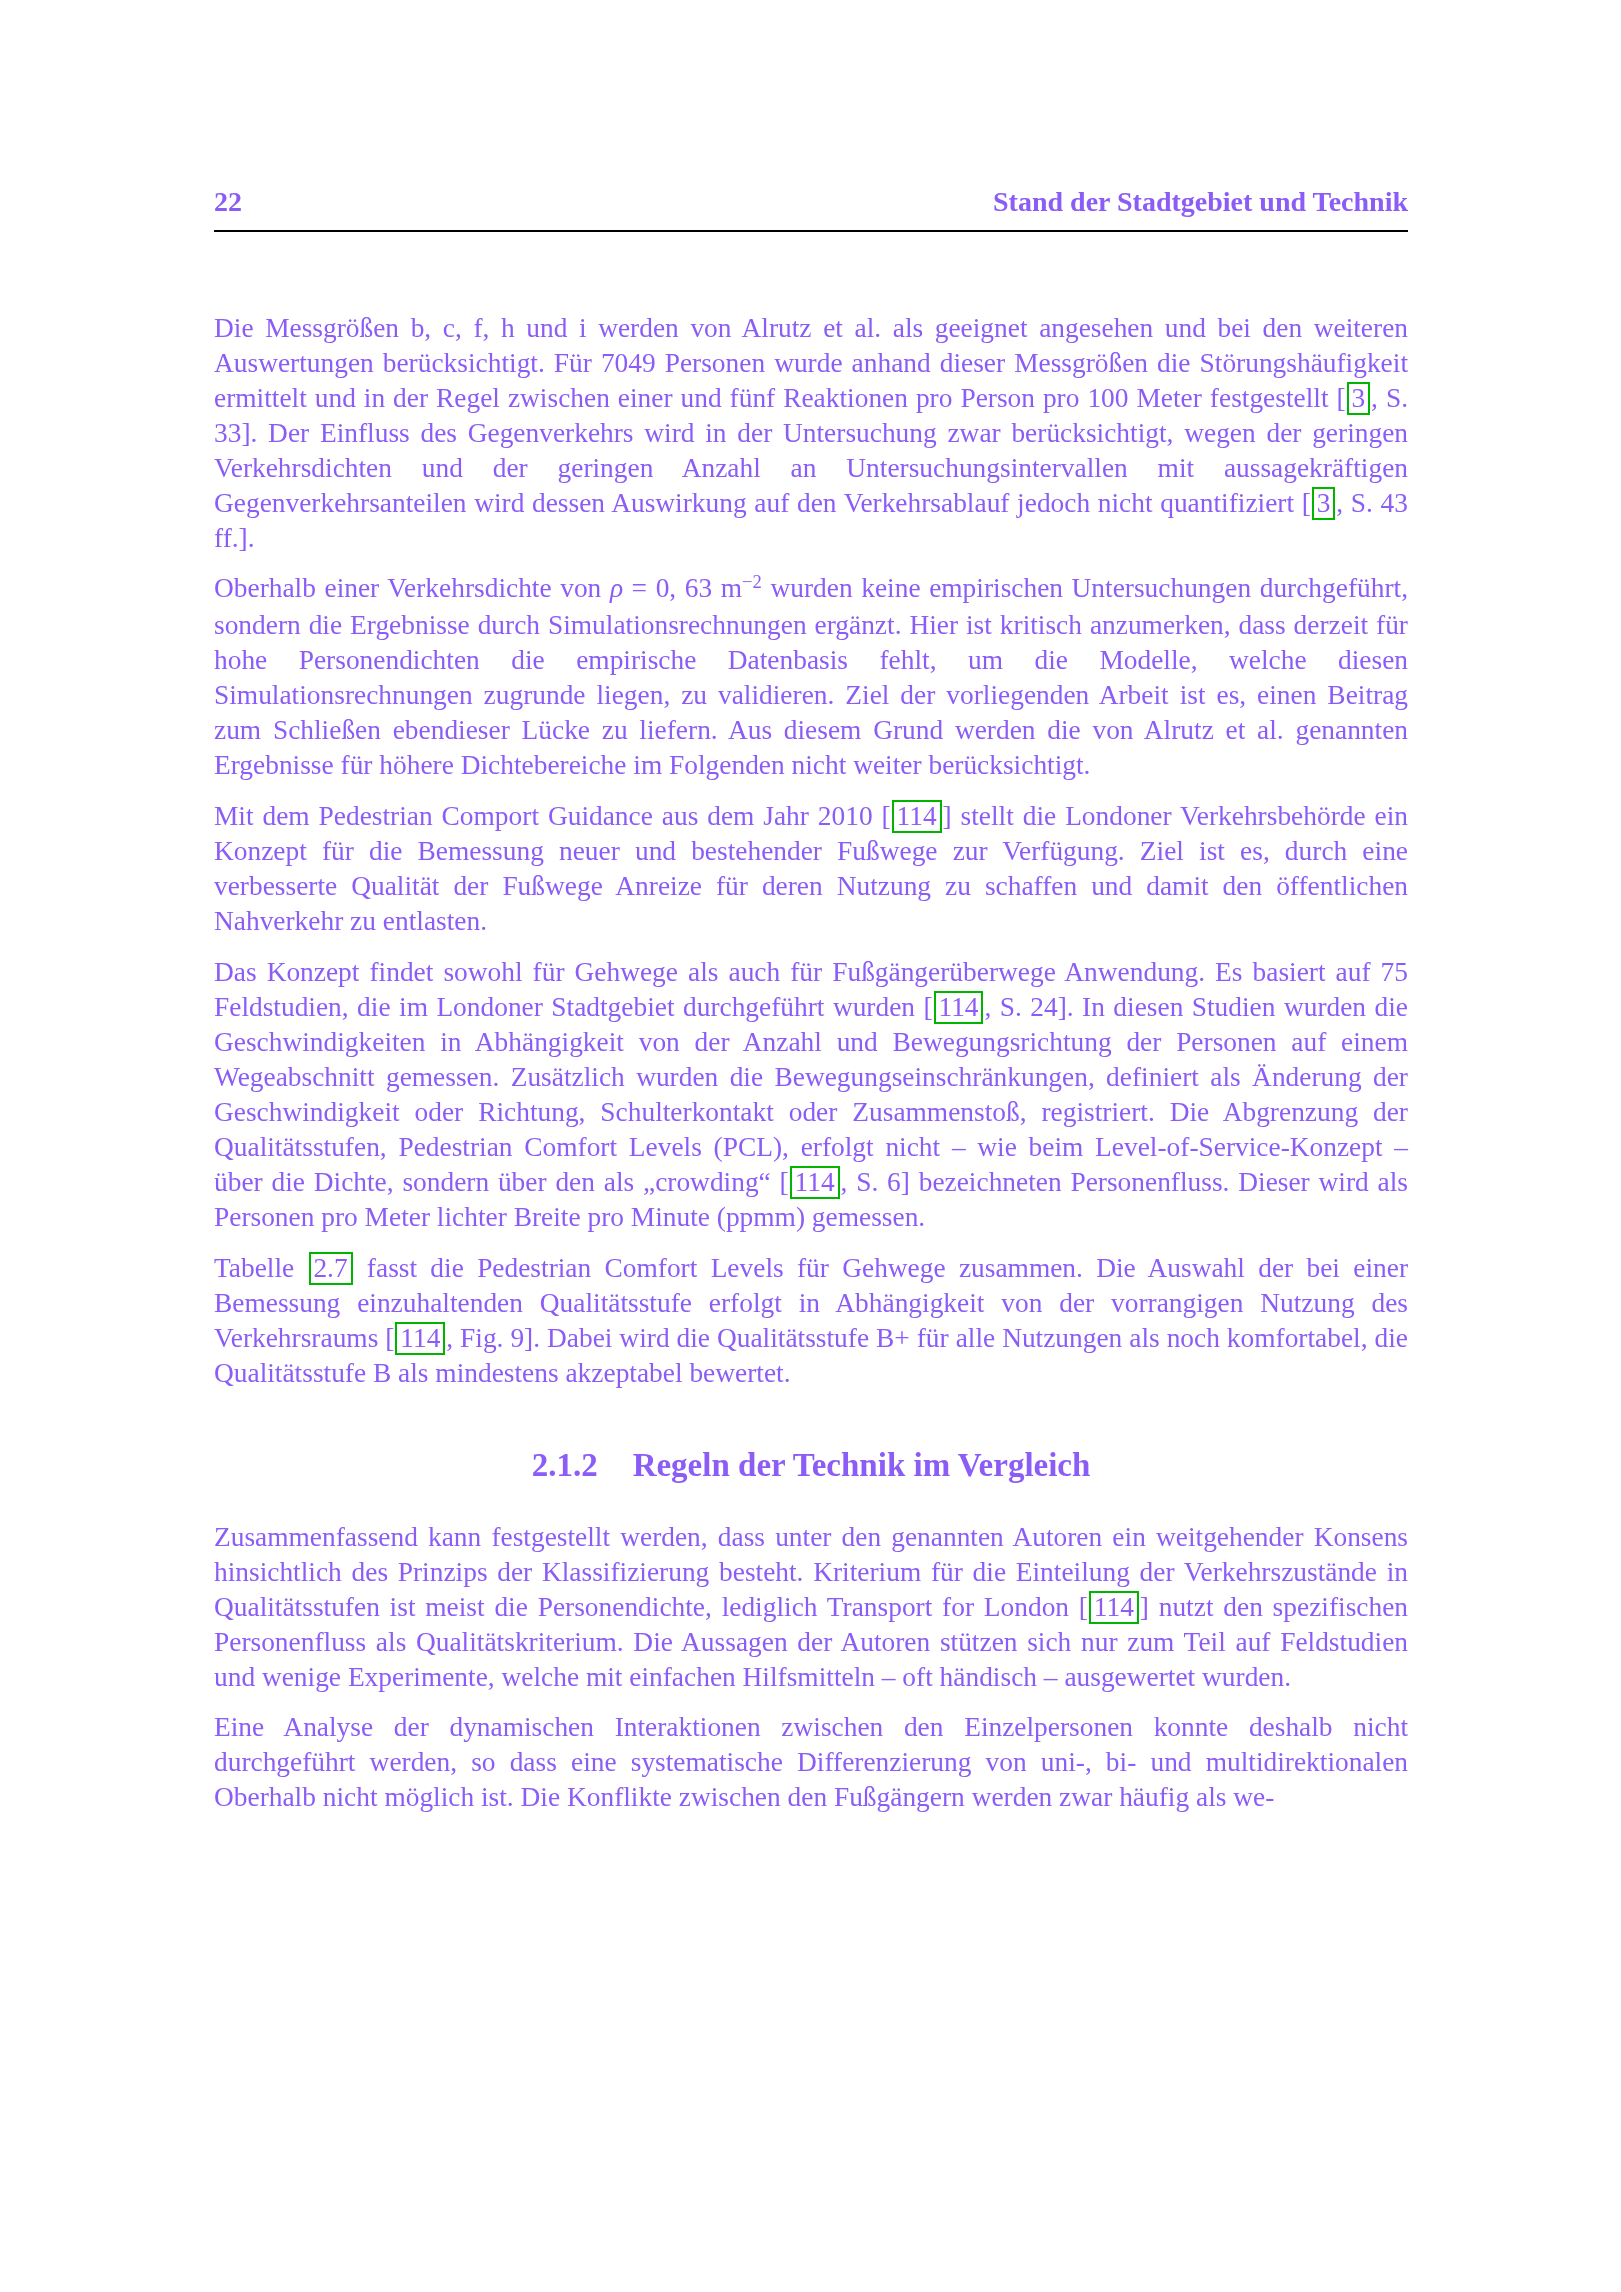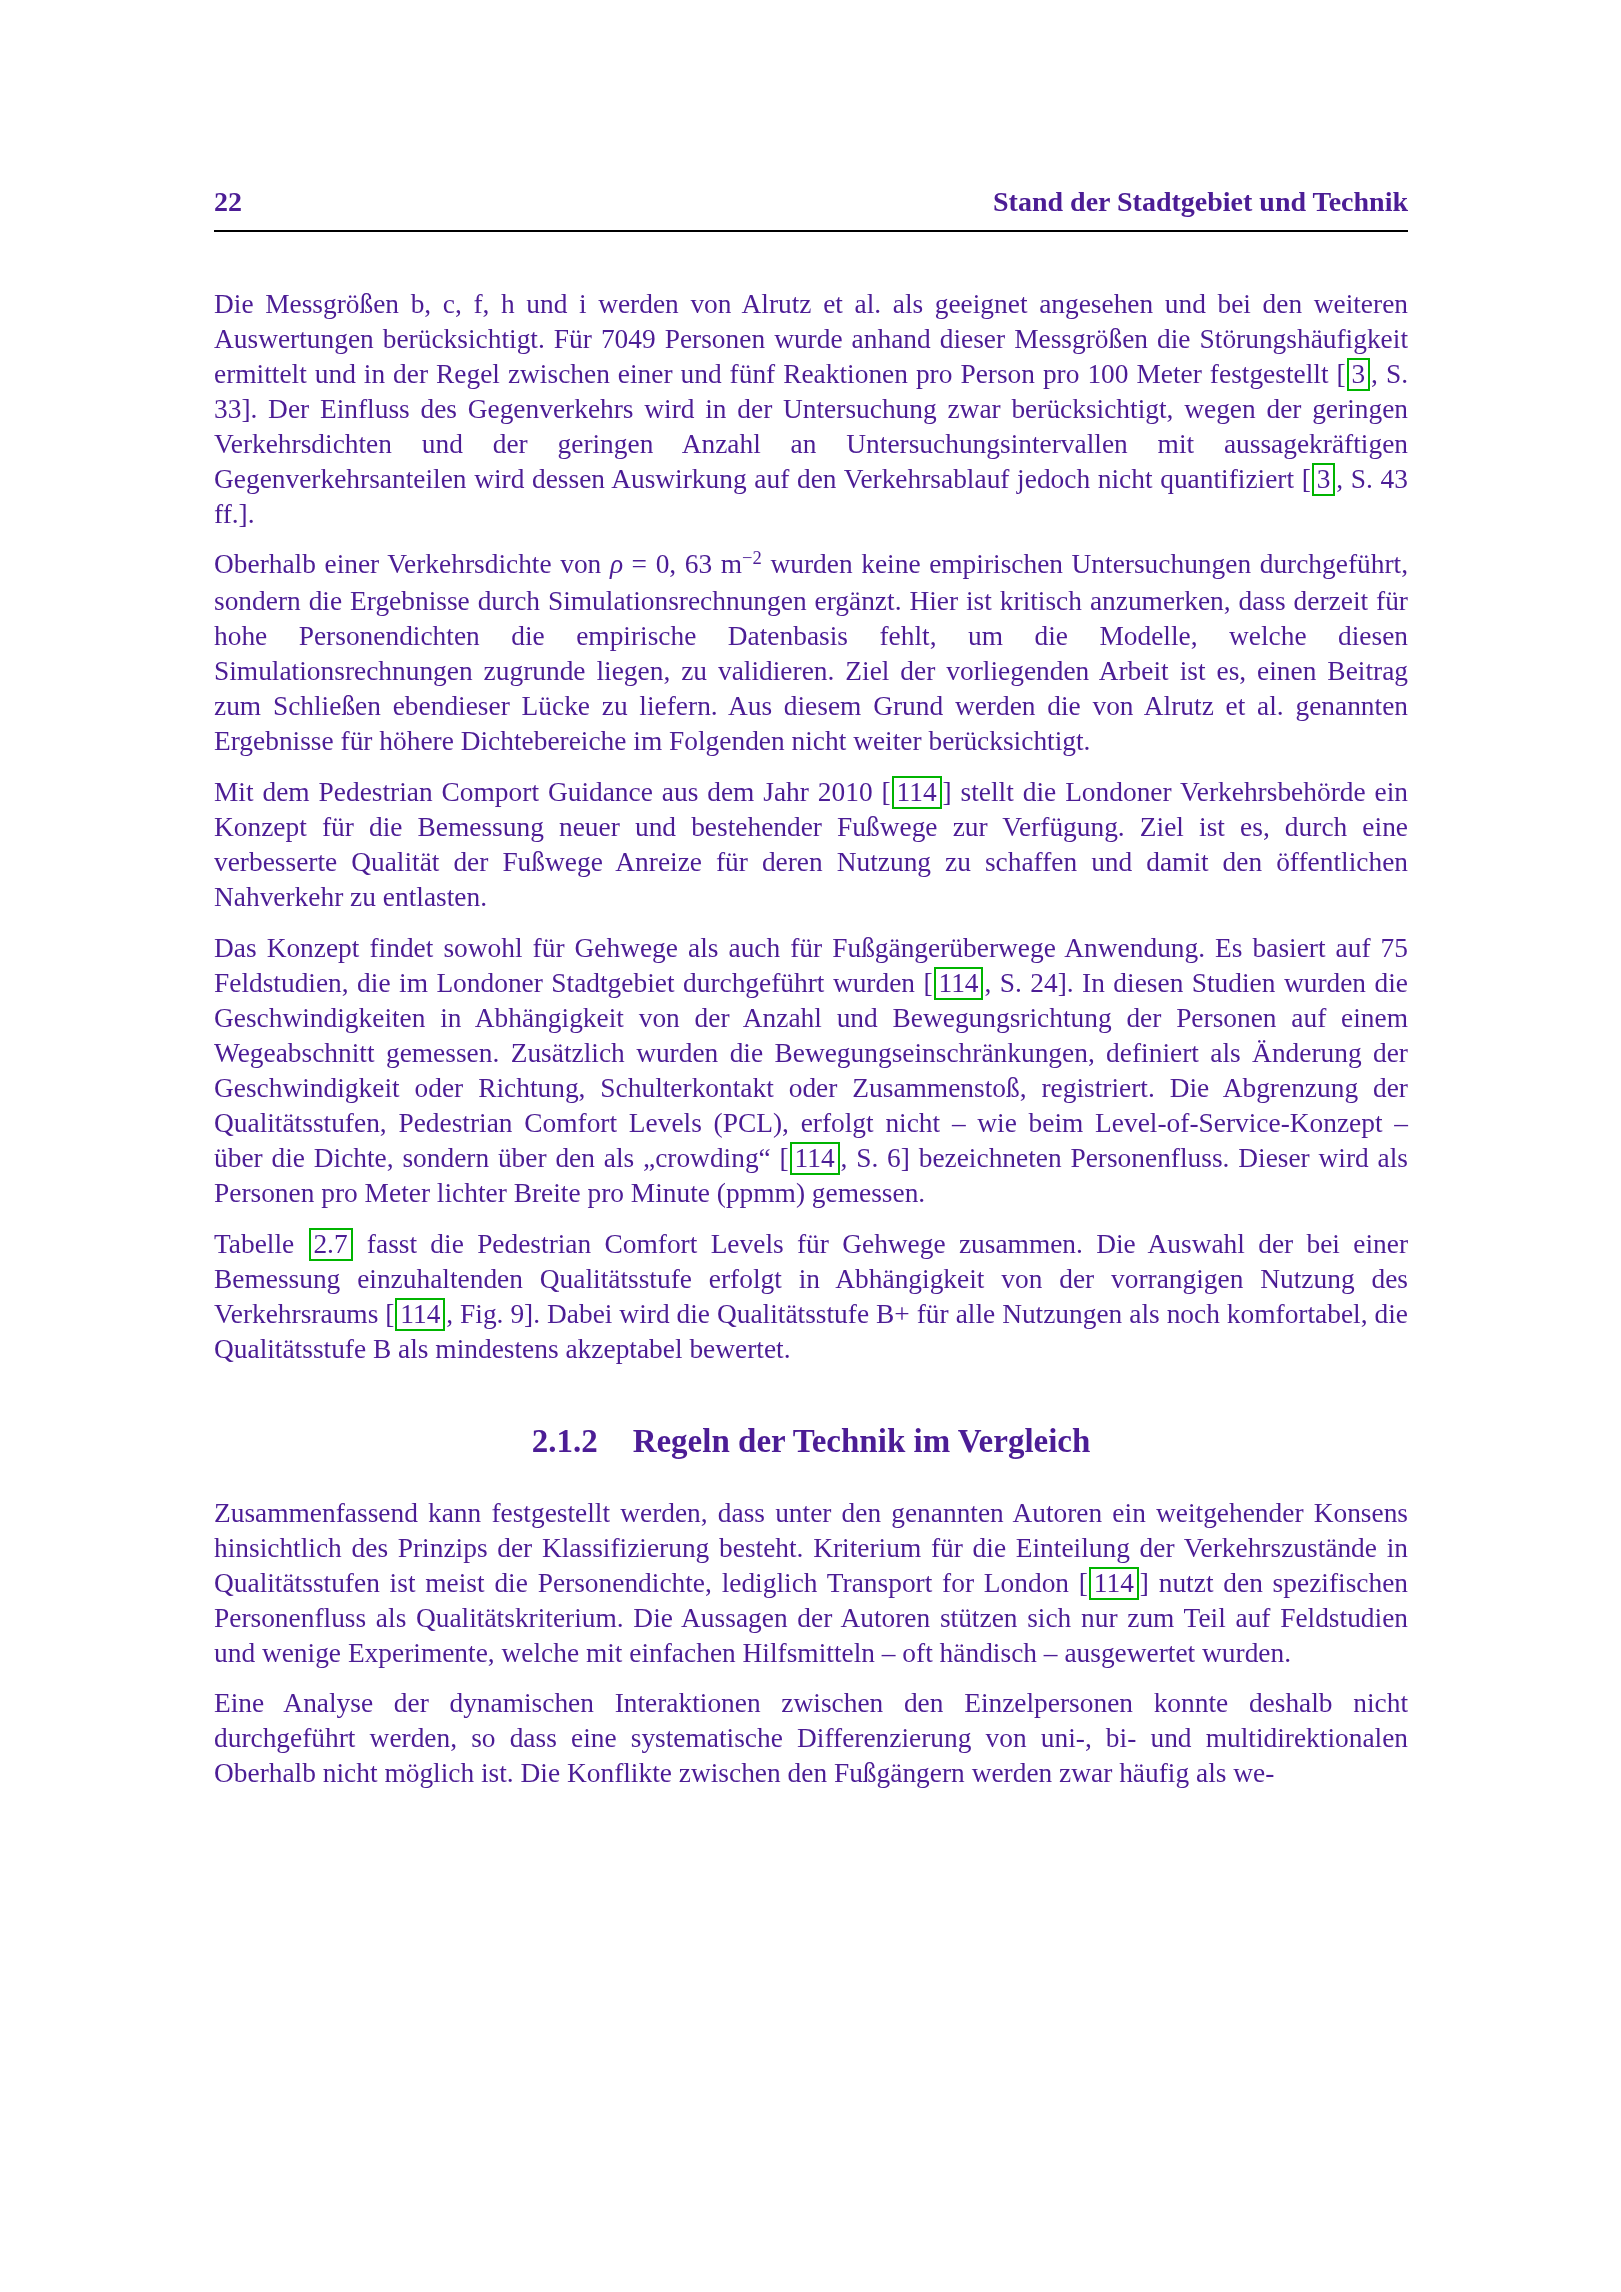--- a/index.html
+++ b/index.html
@@ -2,41 +2,41 @@
 <html lang="de" style="--cite-color: #00b400;"><head>
 <meta charset="utf-8">
 <style>
   * { margin: 0; padding: 0; box-sizing: border-box; }
   html, body { background: #ffffff; }
   .page {
     position: relative;
     width: 1621px;
     height: 2293px;
     background: #ffffff;
-    color: #4c1d95;
+    color: #8b5cf6;
     font-family: "Liberation Serif", serif;
     overflow: hidden;
   }
   .inner {
     position: absolute;
     left: 214px;
     top: 186px;
     width: 1194px;
   }
   .page-header {
     display: flex;
     justify-content: space-between;
     align-items: baseline;
     font-size: 28px;
     font-weight: bold;
     padding-bottom: 11.8px;
     border-bottom: 2px solid #000000;
   }
   .content {
-    margin-top: 55px;
+    margin-top: 79px;
     font-size: 27.4px;
     line-height: 35px;
     text-align: justify;
     hyphens: auto;
     -webkit-hyphens: auto;
   }
   p.para { margin-bottom: 15.7px; }
   .run { }
   .it { }
   .math-it { font-style: italic; }

